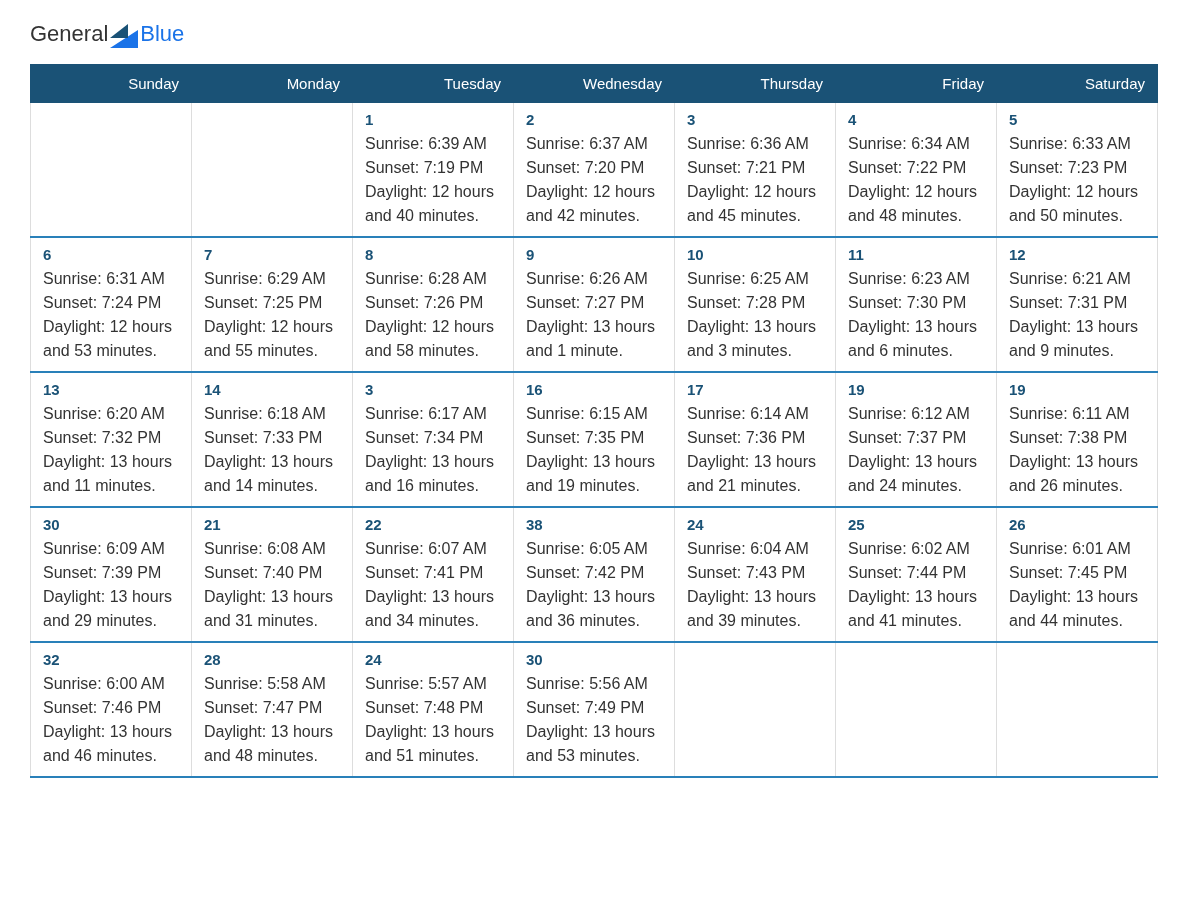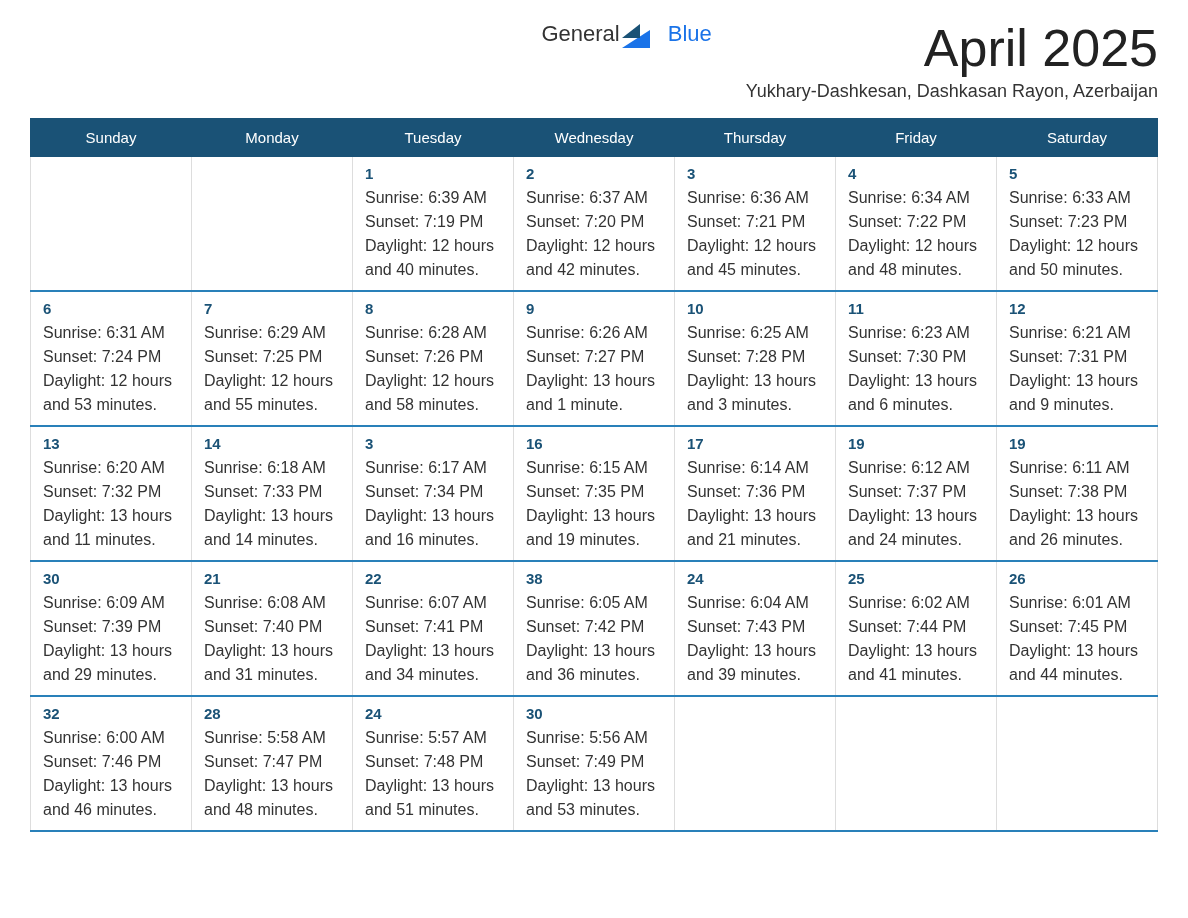--- a/index.html
+++ b/index.html
@@ -5,24 +5,23 @@
     * { margin: 0; padding: 0; box-sizing: border-box; }
     body {
       font-family: Arial, sans-serif;
       background: #ffffff;
       width: 1188px;
       min-height: 918px;
       padding: 20px 30px;
     }
     .header {
       display: flex;
-      justify-content: flex-end;
+      justify-content: space-between;
       align-items: flex-start;
       margin-bottom: 10px;
-      gap: 34px;
     }
     .logo {
       display: flex;
       align-items: center;
       gap: 0;
     }
     .logo-text {
       font-size: 22px;
       color: #333;
       font-weight: normal;
@@ -52,21 +51,21 @@
       margin-top: 16px;
     }
     .calendar thead tr {
       background-color: #1a5276;
     }
     .calendar thead th {
       color: #ffffff;
       font-size: 15px;
       font-weight: normal;
       padding: 10px 12px;
-      text-align: center;
+      text-align: right;
       border: 1px solid #1a5276;
       width: calc(100% / 7);
     }
     .calendar tbody tr {
       border-bottom: 2px solid #2980b9;
     }
     .calendar tbody td {
       vertical-align: top;
       padding: 8px 12px;
       border-right: 1px solid #ddd;
@@ -97,27 +96,23 @@
 
 <div class="header">
   <div class="logo">
     <div style="display:flex;align-items:center;">
       <span class="logo-text">General</span>
       <svg class="logo-icon" viewBox="0 0 28 28" xmlns="http://www.w3.org/2000/svg">
         <polygon points="0,28 28,10 28,28" fill="#1a73e8"></polygon>
         <polygon points="0,18 18,4 18,18" fill="#1a5276"></polygon>
       </svg>
     </div>
-    <div style="margin-left:18px;">
+    <div style="margin-left:2px;">
       <span class="logo-text" style="color:#1a73e8;font-size:22px;">Blue</span>
     </div>
-  </div>
-  <div class="title-section">
-    <div class="main-title">April 2025</div>
-    <div class="subtitle">Yukhary-Dashkesan, Dashkasan Rayon, Azerbaijan</div>
   </div>
 </div>
 
 <table class="calendar">
   <thead>
     <tr>
     <th>Sunday</th>
         <th>Monday</th>
         <th>Tuesday</th>
         <th>Wednesday</th>

